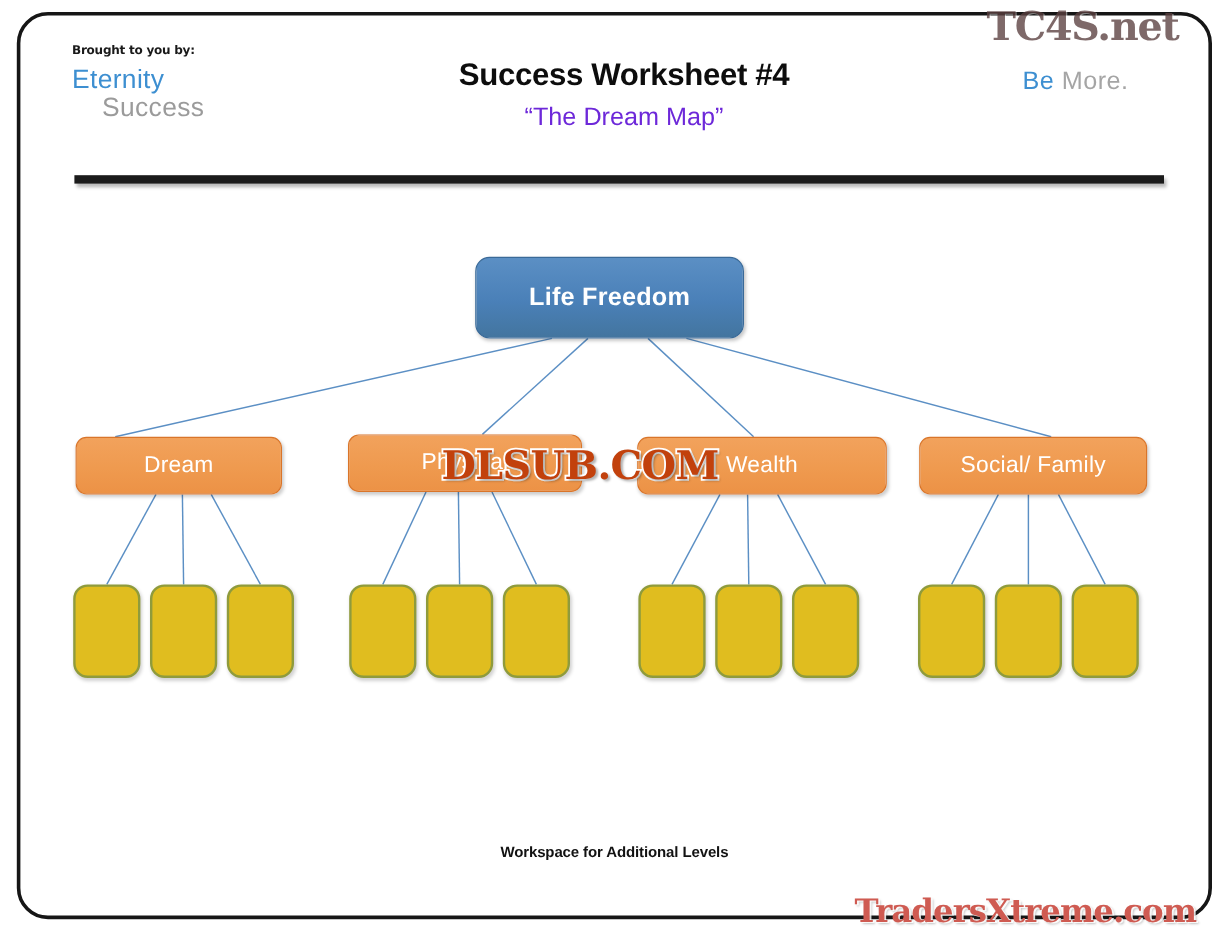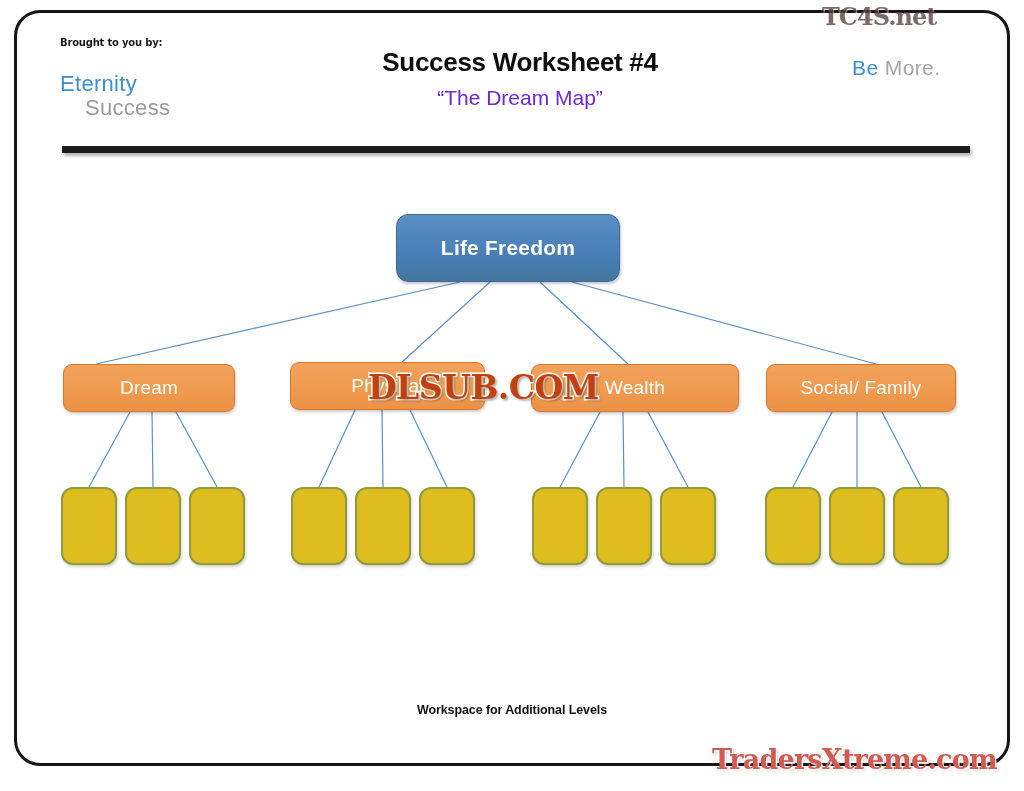--- a/index.html
+++ b/index.html
@@ -40,21 +40,21 @@
     font-size: 10px;
     font-weight: 700;
     color: #1a1a1a;
     letter-spacing: -0.2px;
     line-height: 1;
   }
   #brand-line1 {
     font-size: 22px;
     color: #3d8fd1;
     line-height: 1.15;
-    margin-top: 23px;
+    margin-top: 5px;
     letter-spacing: 0.3px;
   }
   #brand-line2 {
     font-size: 22px;
     color: #9b9b9b;
     line-height: 1.05;
     margin-left: 25px;
     letter-spacing: 0.3px;
   }
 
@@ -90,21 +90,21 @@
   }
   #tagline .be { color: #3d8fd1; }
   #tagline .more { color: #a5a5a5; }
 
   
   #wm-tc4s {
     position: absolute;
     left: 822px;
     top: 2px;
     font-family: "DejaVu Serif", serif;
-    font-size: 24px;
+    font-size: 33px;
     font-weight: 700;
     letter-spacing: -1px;
     color: #5a4040;
     opacity: 0.78;
     text-shadow: 1px 1px 0 rgba(255,255,255,0.6);
     white-space: nowrap;
     z-index: 40;
   }
 
   

